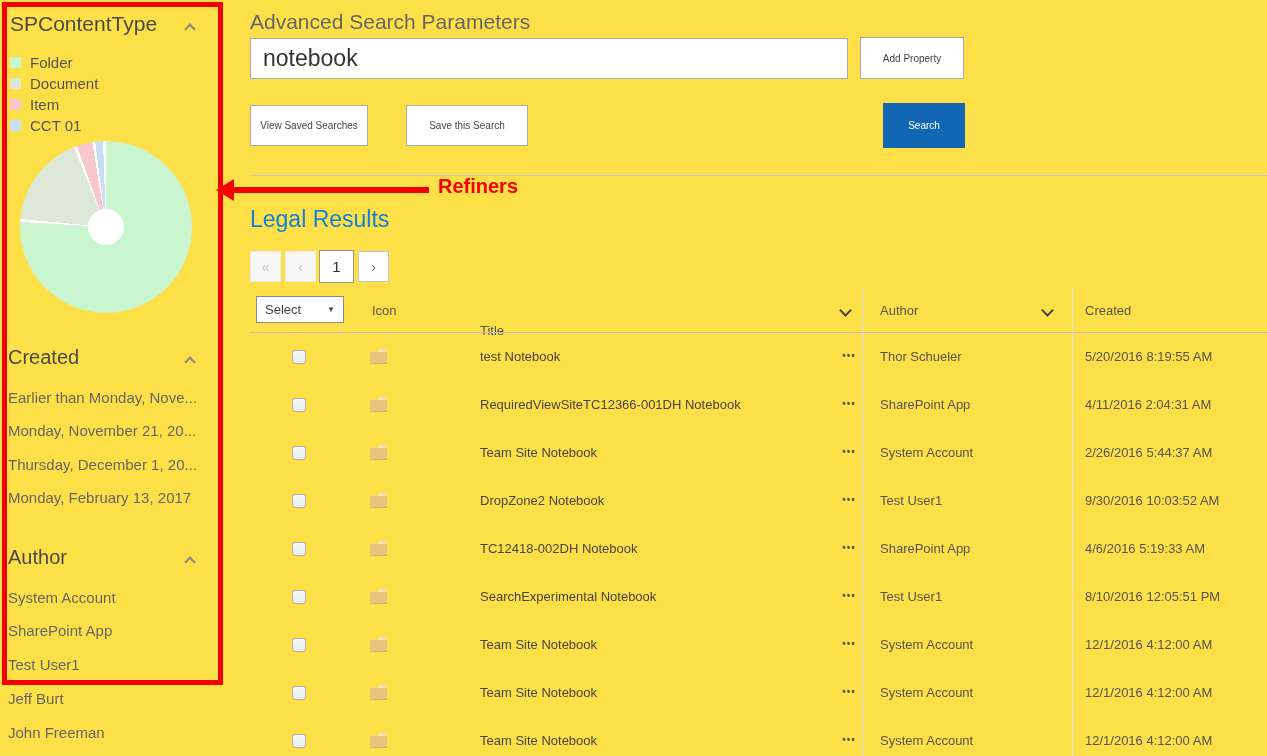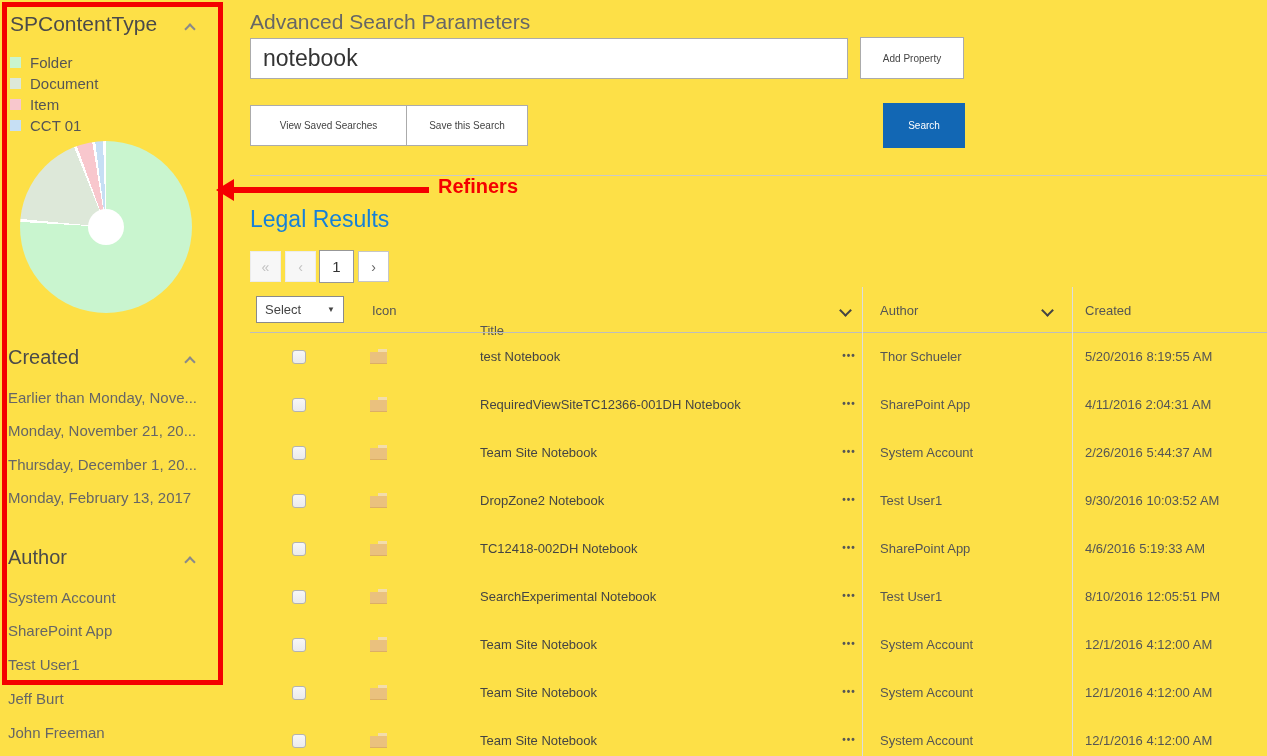--- a/index.html
+++ b/index.html
@@ -21,21 +21,21 @@
   #red-box { position:absolute; left:2px; top:2px; width:221px; height:683px; border:5px solid var(--accent-red); }
   #arrow-shaft { position:absolute; left:233px; top:187px; width:196px; height:6px; background:var(--accent-red); }
   #arrow-head { position:absolute; left:216px; top:179px; width:0; height:0; border-top:11px solid transparent; border-bottom:11px solid transparent; border-right:18px solid var(--accent-red); }
   #refiners-label { position:absolute; left:438px; top:175px; font-size:20px; font-weight:bold; color:var(--accent-red); }
 
   
   #adv-heading { position:absolute; left:250px; top:10px; font-size:21px; color:#666; font-weight:400; }
   #query-input { position:absolute; left:250px; top:38px; width:598px; height:41px; border:1px solid #ababab; font-size:23px; color:#333; padding:8px 12px; font-family:inherit; background:#fff; }
   .btn { position:absolute; background:#fff; border:1px solid #ababab; color:#444; font-size:10px; font-family:inherit; display:flex; align-items:center; justify-content:center; cursor:pointer; }
   #add-property { left:860px; top:37px; width:104px; height:42px; }
-  #view-saved { left:250px; top:105px; width:157px; height:41px; }
+  #view-saved { left:250px; top:105px; width:118px; height:41px; }
   #save-search { left:406px; top:105px; width:122px; height:41px; }
   #search-btn { left:883px; top:103px; width:82px; height:45px; background:var(--primary-blue); border:none; color:#fff; }
   #top-divider { position:absolute; left:250px; top:175px; width:1017px; height:1px; background:#c9c9c9; }
 
   
   #results-heading { position:absolute; left:250px; top:206px; font-size:23px; color:var(--heading-blue); font-weight:400; }
   .pg { position:absolute; top:251px; width:31px; height:31px; display:flex; align-items:center; justify-content:center; font-size:14px; }
   #pg-first { left:250px; background:#f7f7f7; border:1px solid #ececec; color:#c2c2c2; }
   #pg-prev  { left:285px; background:#f7f7f7; border:1px solid #ececec; color:#c2c2c2; }
   #pg-page  { left:319px; top:250px; width:35px; height:33px; background:#fff; border:1px solid #979797; color:#333; font-size:15px; }

